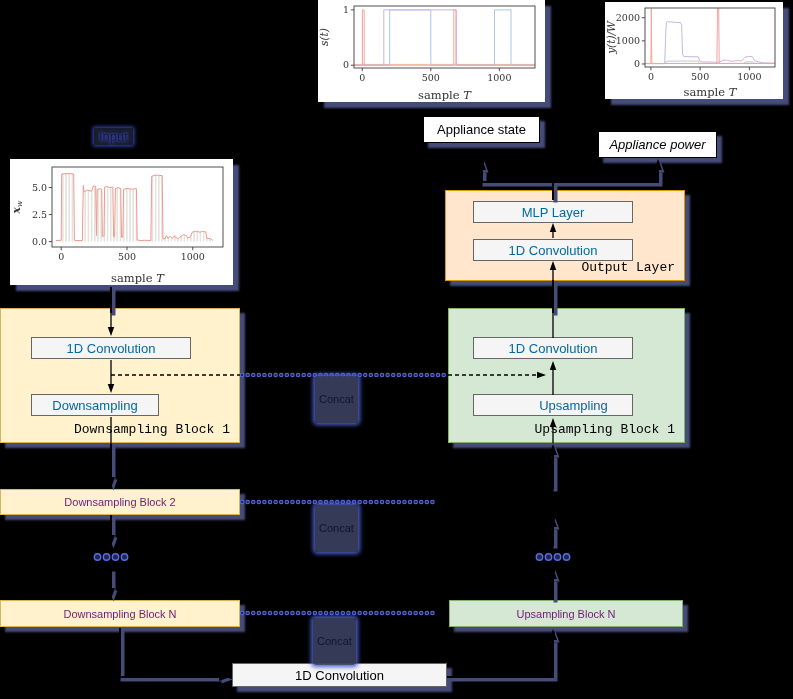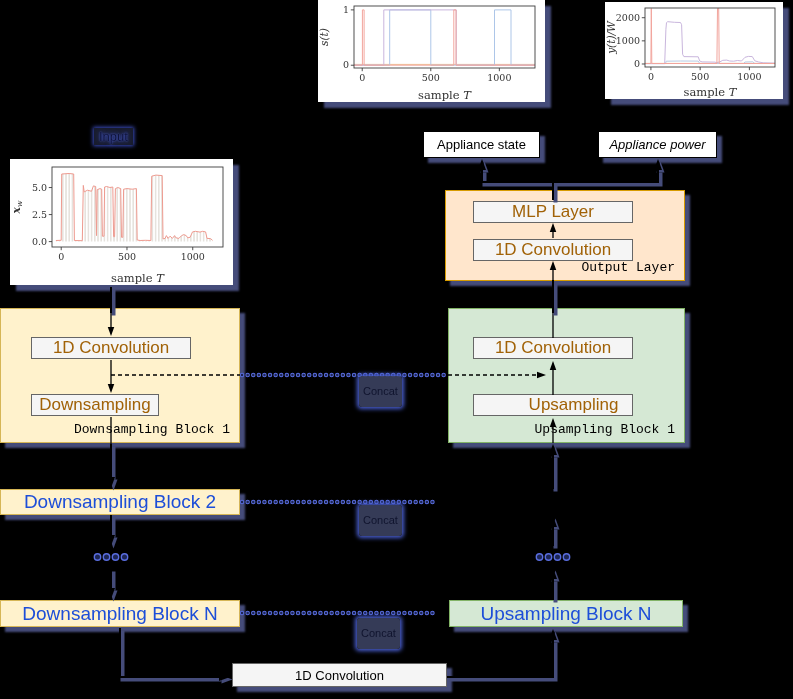--- a/index.html
+++ b/index.html
@@ -6,31 +6,31 @@
   .stage{position:relative;width:793px;height:699px;background:#000;overflow:hidden;
          font-family:"Liberation Sans",sans-serif;}
   #edges{position:absolute;left:0;top:0;width:793px;height:699px;z-index:5;pointer-events:none;}
   .chart{position:absolute;background:#fff;box-shadow:6px 6px 2px #454c7a;z-index:2;}
   .blk{position:absolute;box-sizing:border-box;box-shadow:5px 5px 2px #454c7a;z-index:2;}
   .blk-yellow{background:var(--yellow-fill,#FFF2CC);border:1.5px solid var(--yellow-border,#D6B656);}
   .blk-green{background:var(--green-fill,#D5E8D4);border:1.5px solid var(--green-border,#82B366);}
   .blk-orange{background:var(--orange-fill,#FFE6CC);border:1.5px solid var(--orange-border,#D79B00);}
   .blk-title{position:absolute;right:9px;bottom:5px;font-size:13px;color:#000;white-space:nowrap;font-family:Liberation Mono, monospace;}
   .inner-box{position:absolute;box-sizing:border-box;background:#F5F5F5;border:1px solid #666;
-             display:flex;align-items:center;justify-content:center;font-size:17px;color:#a16207;z-index:3;}
-  .center-label{display:flex;align-items:center;justify-content:center;font-size:19px;color:#1d4ed8;}
+             display:flex;align-items:center;justify-content:center;font-size:13px;color:#0369a1;z-index:3;}
+  .center-label{display:flex;align-items:center;justify-content:center;font-size:11px;color:#701a75;}
   .white-box{position:absolute;box-sizing:border-box;background:#fff;border:1px solid #000;
              display:flex;align-items:center;justify-content:center;font-size:13px;color:#000;
              box-shadow:5px 5px 2px #454c7a;z-index:2;}
   .bottom-conv{position:absolute;box-sizing:border-box;background:#F5F5F5;border:1px solid #666;
              display:flex;align-items:center;justify-content:center;font-size:13px;color:#000;
              box-shadow:5px 5px 2px #454c7a;z-index:2;}
   .glow-label{position:absolute;z-index:6;text-align:center;font-size:11px;line-height:15px;
-             color:#10142e;background:rgba(58,64,94,0.92);border-radius:3px;padding:8px 4px;
-             box-shadow:0 0 4px 1.5px #4a5fd0;white-space:nowrap;margin-left:44px;}
+             color:#10142e;background:rgba(58,64,94,0.92);border-radius:3px;padding:16px 4px;
+             box-shadow:0 0 4px 1.5px #4a5fd0;white-space:nowrap;}
   .input-label{position:absolute;z-index:6;text-align:center;font-size:13px;line-height:17px;
              color:#10143a;background:rgba(46,52,84,0.55);border-radius:0;padding:0 5px;
              text-shadow:0 0 2px #4d62d9,0 0 5px #4053c8;box-shadow:0 0 4px 1px #3d50c5;white-space:nowrap;}
 </style>
 </head>
 <body>
 
 <div class="stage">
 
   <div class="chart" id="chart-state" style="left:318px;top:0;width:227px;height:102px"><svg width="227" height="102" viewBox="0 0 227 102">
@@ -121,21 +121,21 @@
         <text x="37" y="31.740540540540547" text-anchor="end" font-size="9.5" font-family="&quot;DejaVu Serif&quot;,serif" fill="#333">5.0</text>
         <text x="127.5" y="123" text-anchor="middle" font-size="11.5" font-family="&quot;DejaVu Serif&quot;,serif" fill="#333"><tspan>sample </tspan><tspan font-style="italic">T</tspan></text>
         <text text-anchor="middle" font-size="10.5" font-family="&quot;DejaVu Serif&quot;,serif" fill="#333" transform="translate(10,48) rotate(-90)"><tspan font-style="italic" font-weight="bold">x</tspan><tspan font-size="8" dy="2" font-style="italic">w</tspan></text>
       </svg></div>
 
   <div class="input-label" style="left:94px;top:128px;">Input</div>
   <div class="glow-label" style="left:315px;top:376px;">Concat</div>
   <div class="glow-label" style="left:315px;top:505px;">Concat</div>
   <div class="glow-label" style="left:313px;top:618px;">Concat</div>
 
-  <div class="white-box" style="left:423px;top:131px;width:117px;height:27px;">Appliance state</div>
+  <div class="white-box" style="left:423px;top:116px;width:117px;height:27px;">Appliance state</div>
   <div class="white-box" style="left:598px;top:131px;width:119px;height:27px;font-style:italic;">Appliance power</div>
 
   <div class="blk blk-orange" style="left:445px;top:190px;width:240px;height:91px;">
     <div class="inner-box" style="left:27px;top:10px;width:160px;height:22px;">MLP Layer</div>
     <div class="inner-box" style="left:27px;top:48px;width:160px;height:22px;">1D Convolution</div>
     <div class="blk-title">Output Layer</div>
   </div>
 
   <div class="blk blk-yellow" style="left:0;top:308px;width:240px;height:135px;">
     <div class="inner-box" style="left:30px;top:28px;width:160px;height:22px;">1D Convolution</div>

